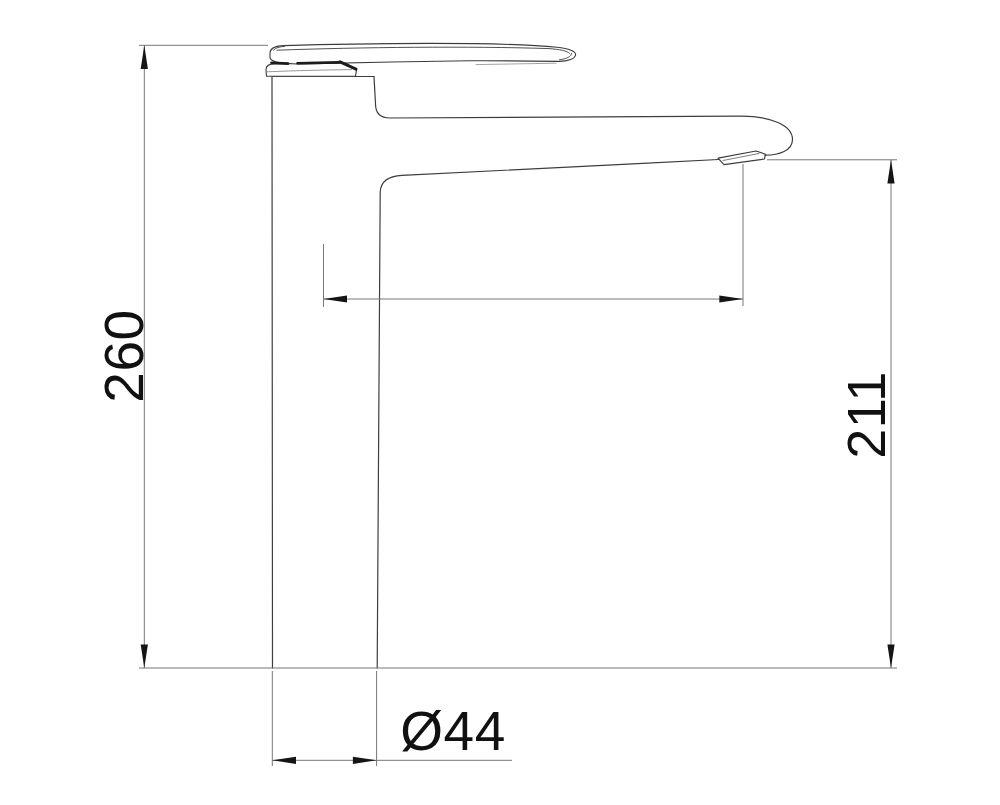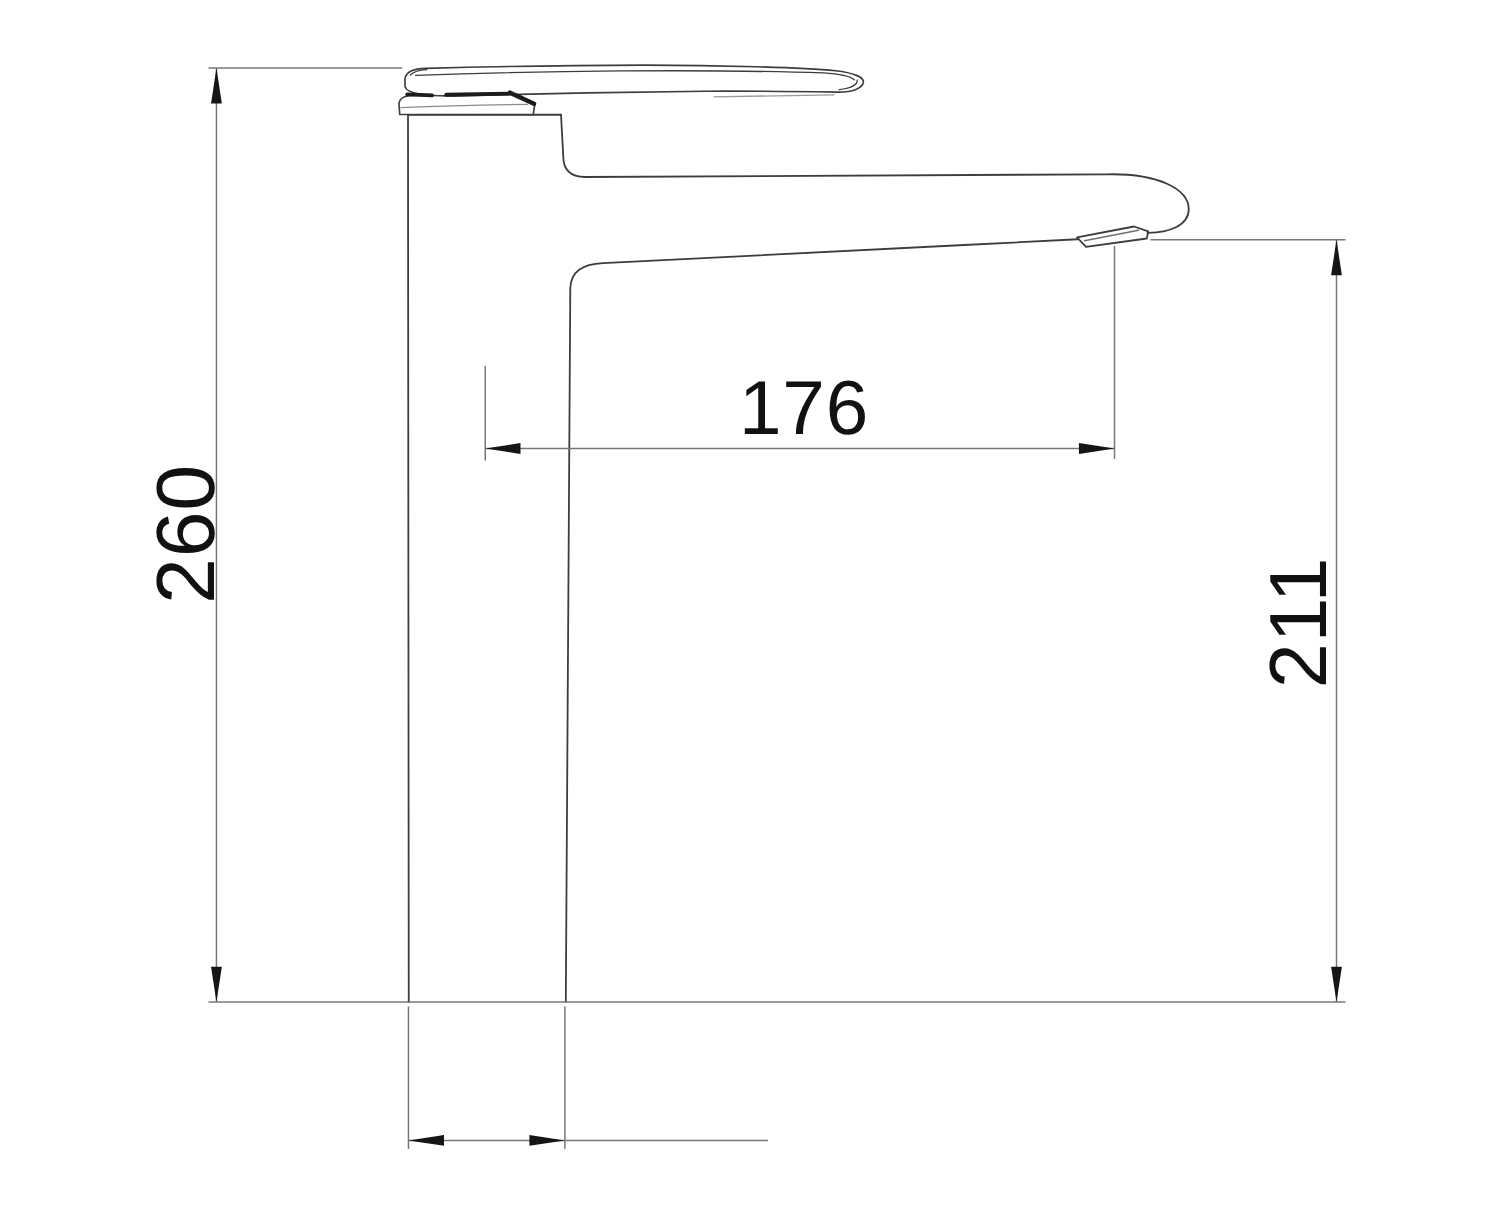--- a/index.html
+++ b/index.html
@@ -103,18 +103,18 @@
       <polygon points="891,668 887.4,644.5 894.6,644.5"></polygon>
       <polygon points="323.5,299 347,295.4 347,302.6"></polygon>
       <polygon points="743,299 719.3,295.4 719.3,302.6"></polygon>
       <polygon points="272.3,760.3 296,756.7 296,763.9"></polygon>
       <polygon points="376.6,760.3 352.9,756.7 352.9,763.9"></polygon>
     </g>
   </svg>
 
   <div class="dim-label rot fs-260" style="left:124px; top:356px;">260</div>
 
-  <div class="dim-label fs-176" style="left:536px; top:272px;">176</div>
 
   <div class="dim-label rot fs-211" style="left:866px; top:415px;">211</div>
 
+  <div class="dim-label fs-o44" style="left:453px; top:731px;">Ø44</div>
 
 </div>
 
 </body></html>

